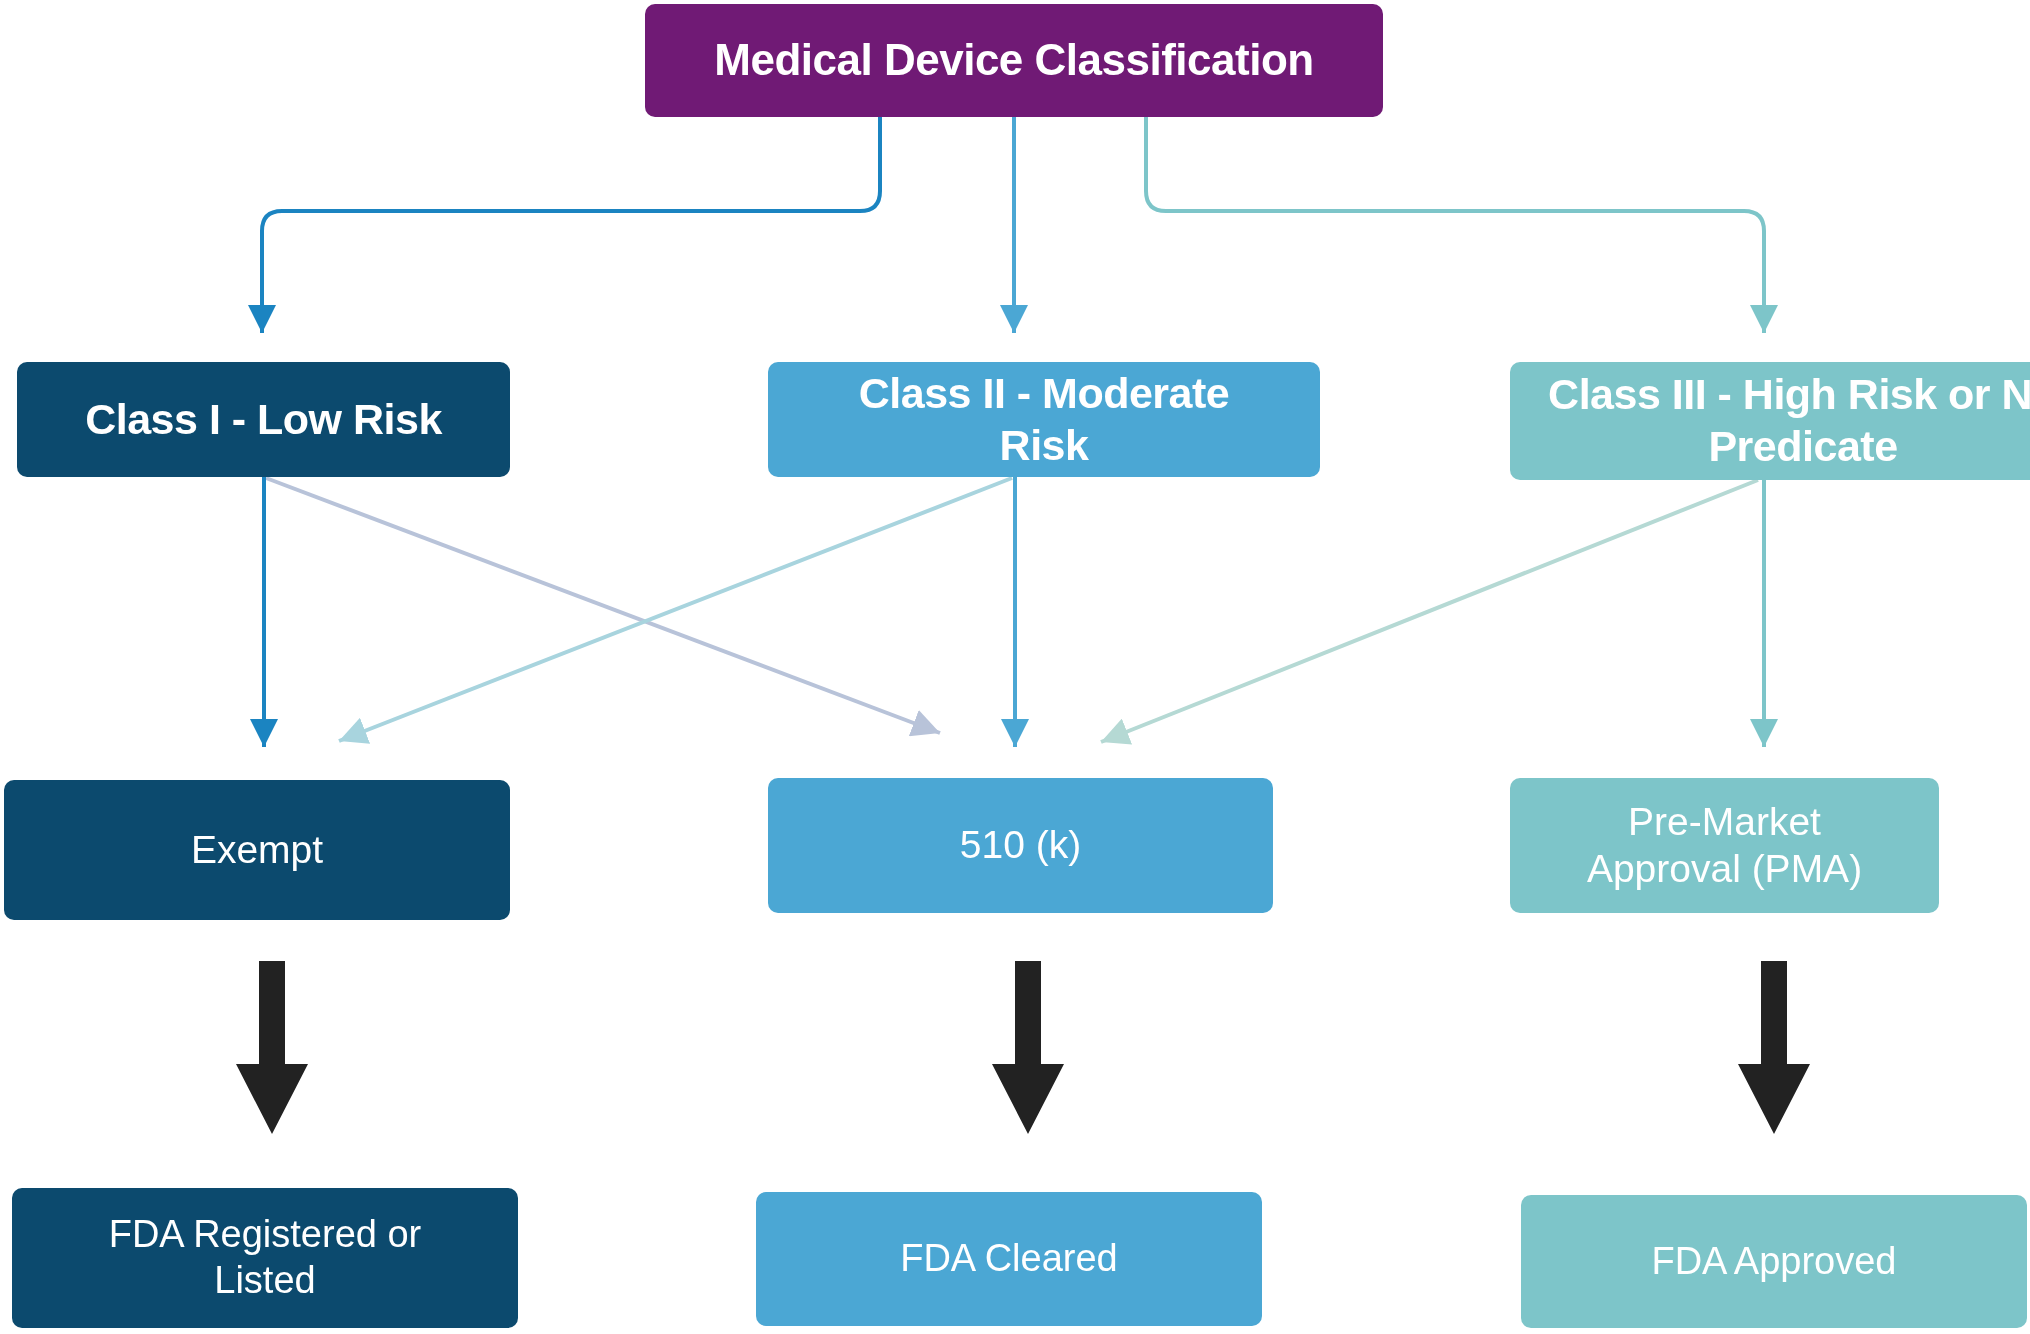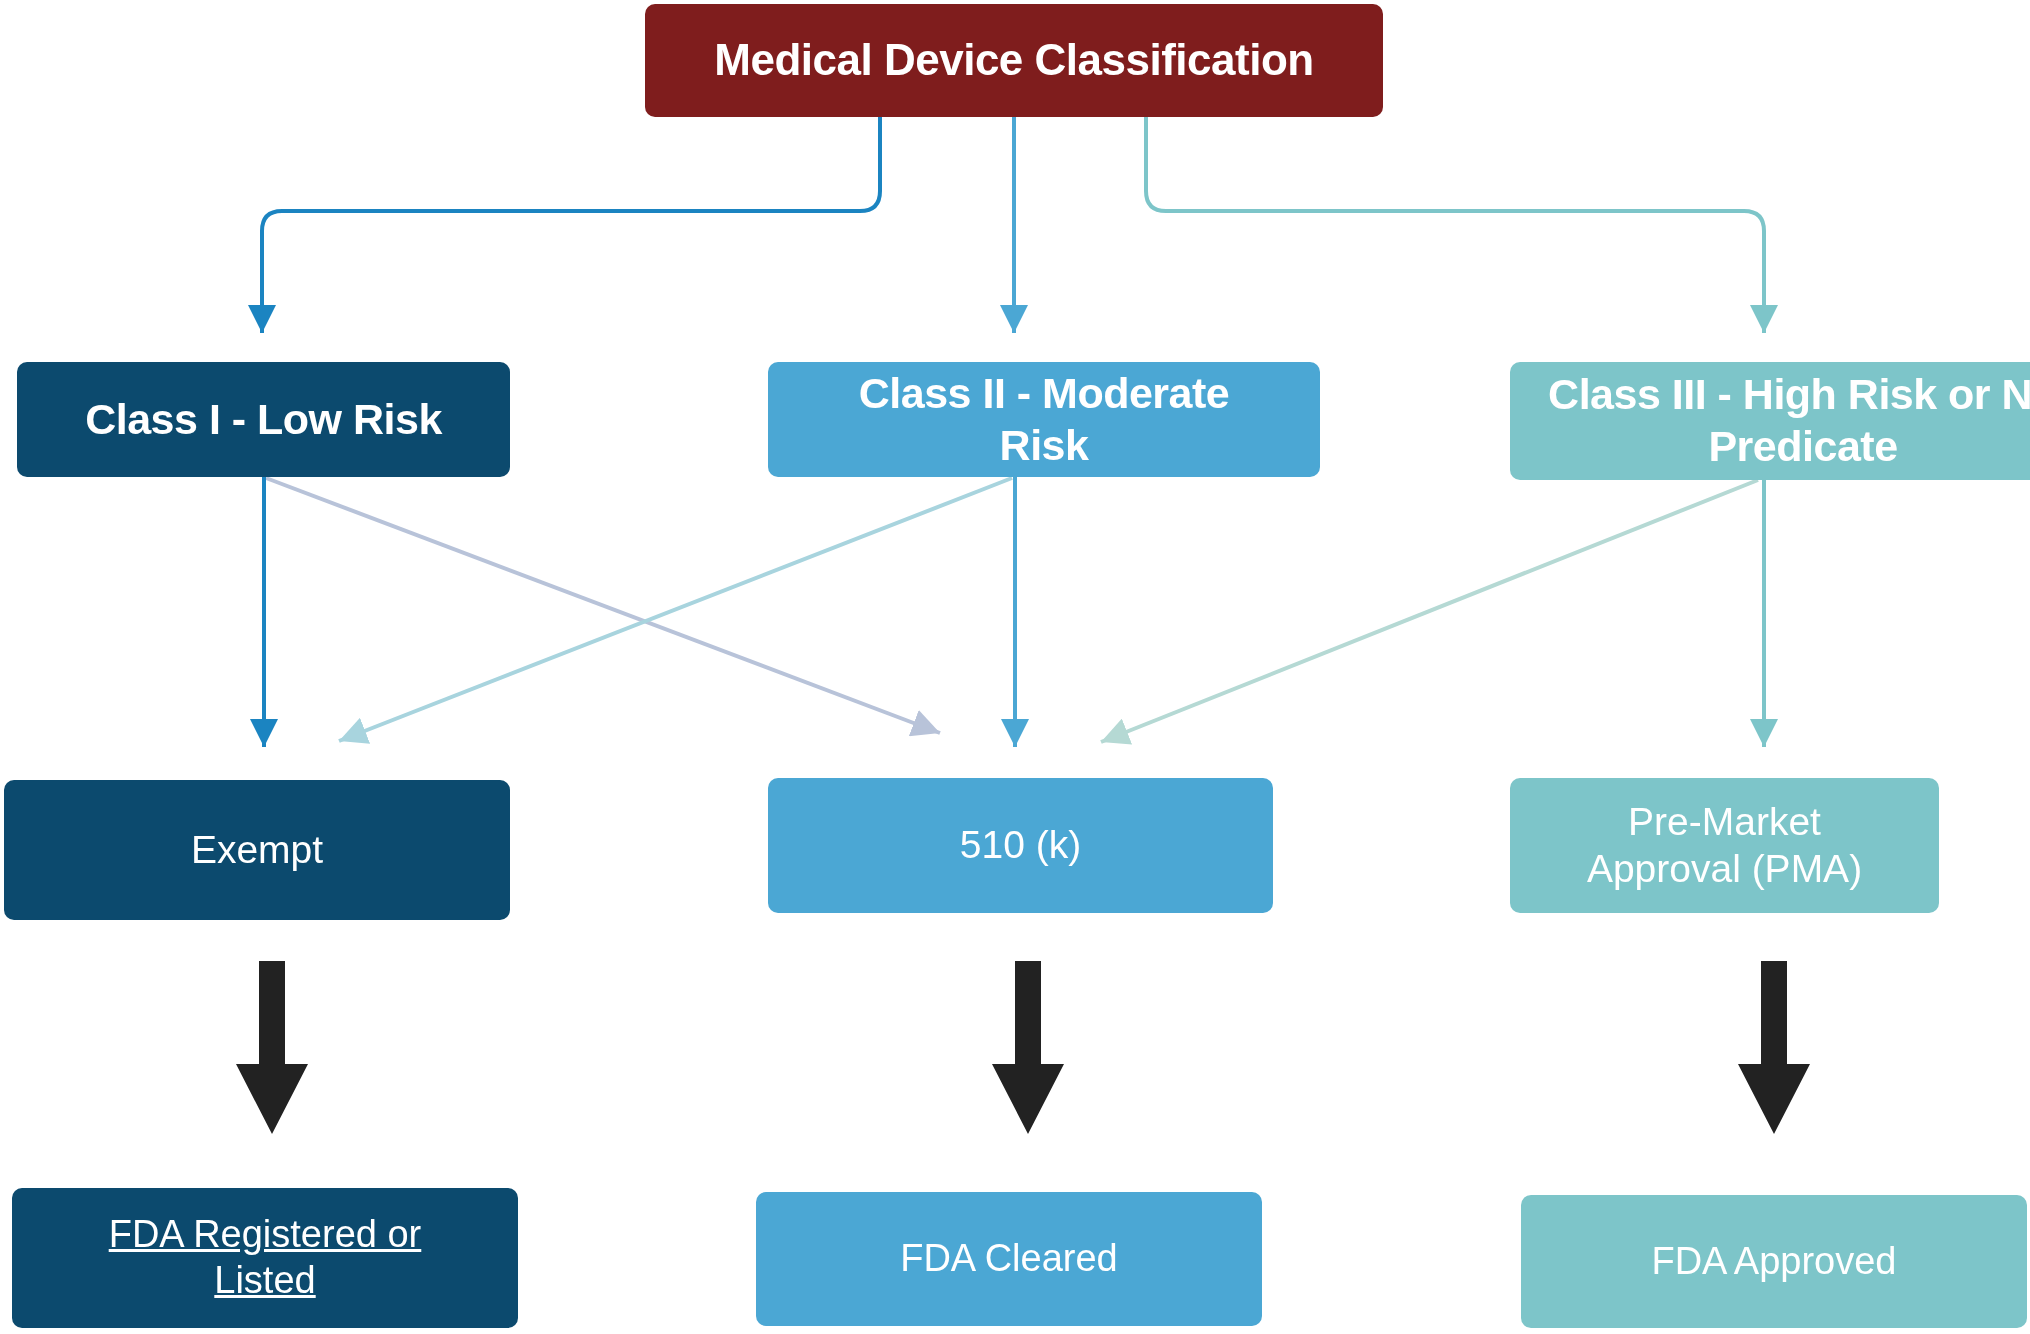--- a/index.html
+++ b/index.html
@@ -10,21 +10,21 @@
             display: flex; align-items: center; justify-content: center; text-align: center;
             color: #ffffff; padding: 0 10px; line-height: 1.2; }
     .bold { font-weight: bold; }
     .node.header { font-size: 44px; letter-spacing: -0.5px; }
     .node.class { font-size: 43px; letter-spacing: -0.5px; }
     .node.path { font-size: 39px; }
     .node.outcome { font-size: 38px; }
     .c1 { background: #0c4a6e; }
     .c2 { background: #4ba7d4; }
     .c3 { background: #7dc5c9; }
-    .hdr { background: #7f1d1d; }
+    .hdr { background: #701a75; }
   </style>
 </head>
 <body>
 
 <svg id="connectors" xmlns="http://www.w3.org/2000/svg" viewBox="0 0 2030 1334">
   <defs>
     <marker id="m-c1" viewBox="0 0 10 10" refX="10" refY="5" markerWidth="7" markerHeight="7" markerUnits="strokeWidth" orient="auto">
         <path d="M0,0 L10,5 L0,10 z" fill="#1b84c1"></path>
       </marker>
     <marker id="m-c2" viewBox="0 0 10 10" refX="10" refY="5" markerWidth="7" markerHeight="7" markerUnits="strokeWidth" orient="auto">
@@ -78,21 +78,21 @@
 <div class="node path c1" style="left:4px; top:774px; width:506px; height:140px;margin-top:6px;">
   <span>Exempt</span>
 </div>
 <div class="node path c2" style="left:768px; top:778px; width:505px; height:135px;">
   <span>510 (k)</span>
 </div>
 <div class="node path c3" style="left:1510px; top:778px; width:429px; height:135px; padding:0 60px;">
   <span>Pre-Market Approval (PMA)</span>
 </div>
 
-<div class="node outcome c1" style="left:12px; top:1188px; width:506px; height:140px; padding:0 88px;text-decoration:underline;">
+<div class="node outcome c1" style="left:12px; top:1188px; width:506px; height:140px; padding:0 88px;">
   <span>FDA Registered or Listed</span>
 </div>
 <div class="node outcome c2" style="left:756px; top:1192px; width:506px; height:134px;">
   <span>FDA Cleared</span>
 </div>
 <div class="node outcome c3" style="left:1521px; top:1195px; width:506px; height:133px;">
   <span>FDA Approved</span>
 </div>
 
 </body></html>

